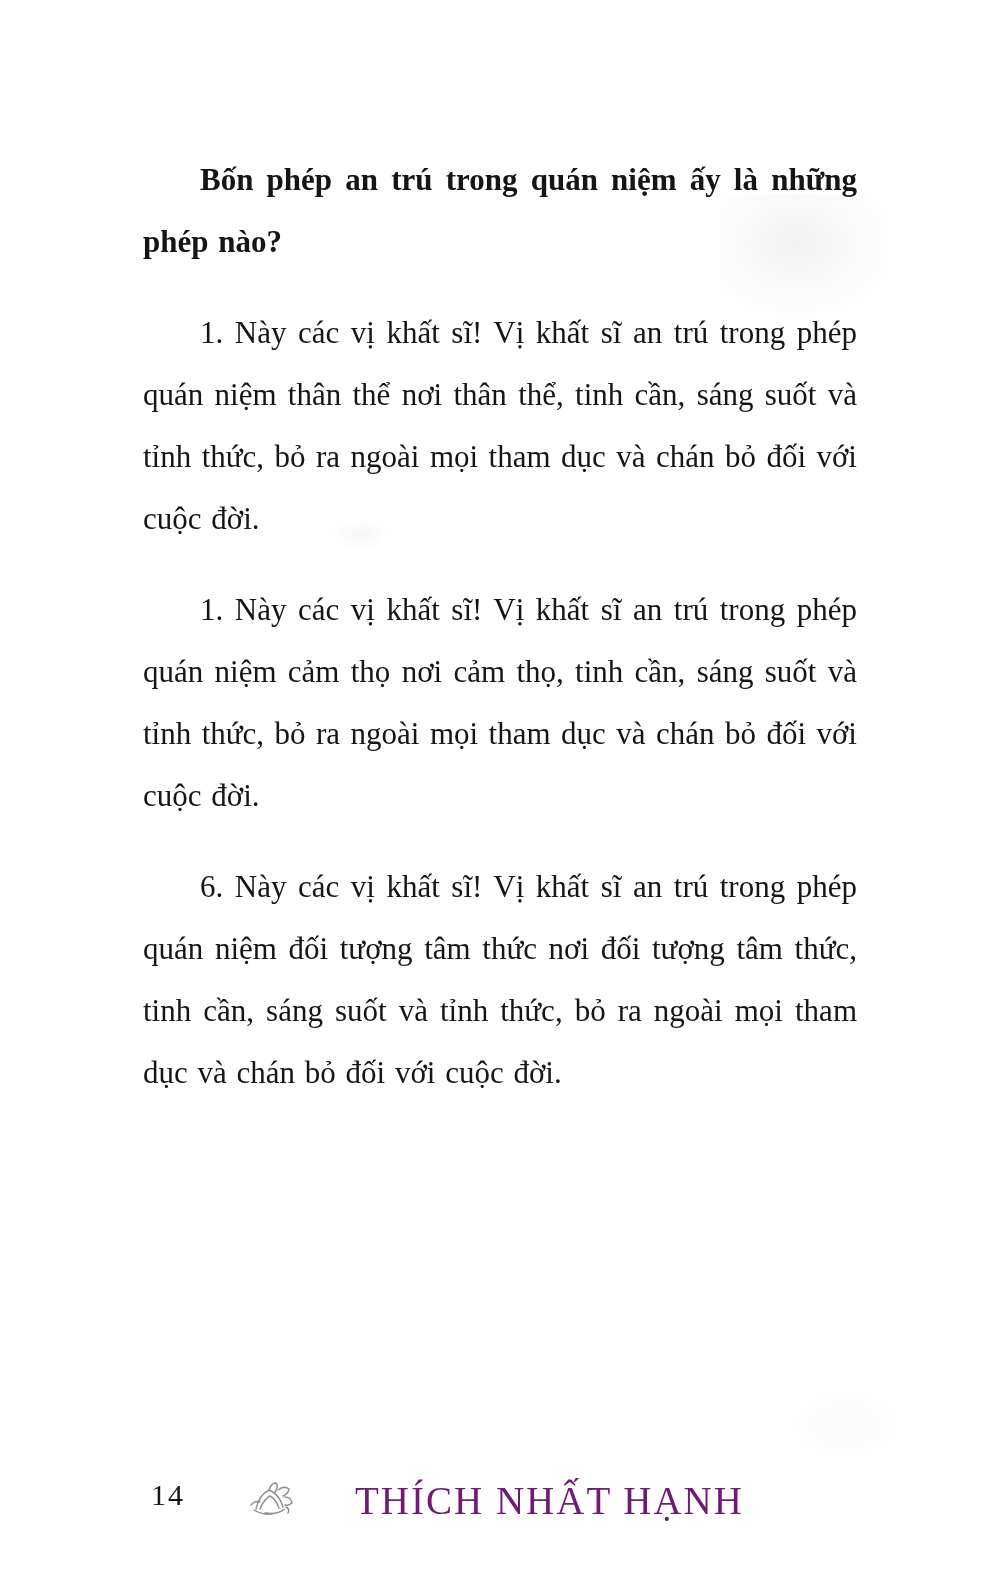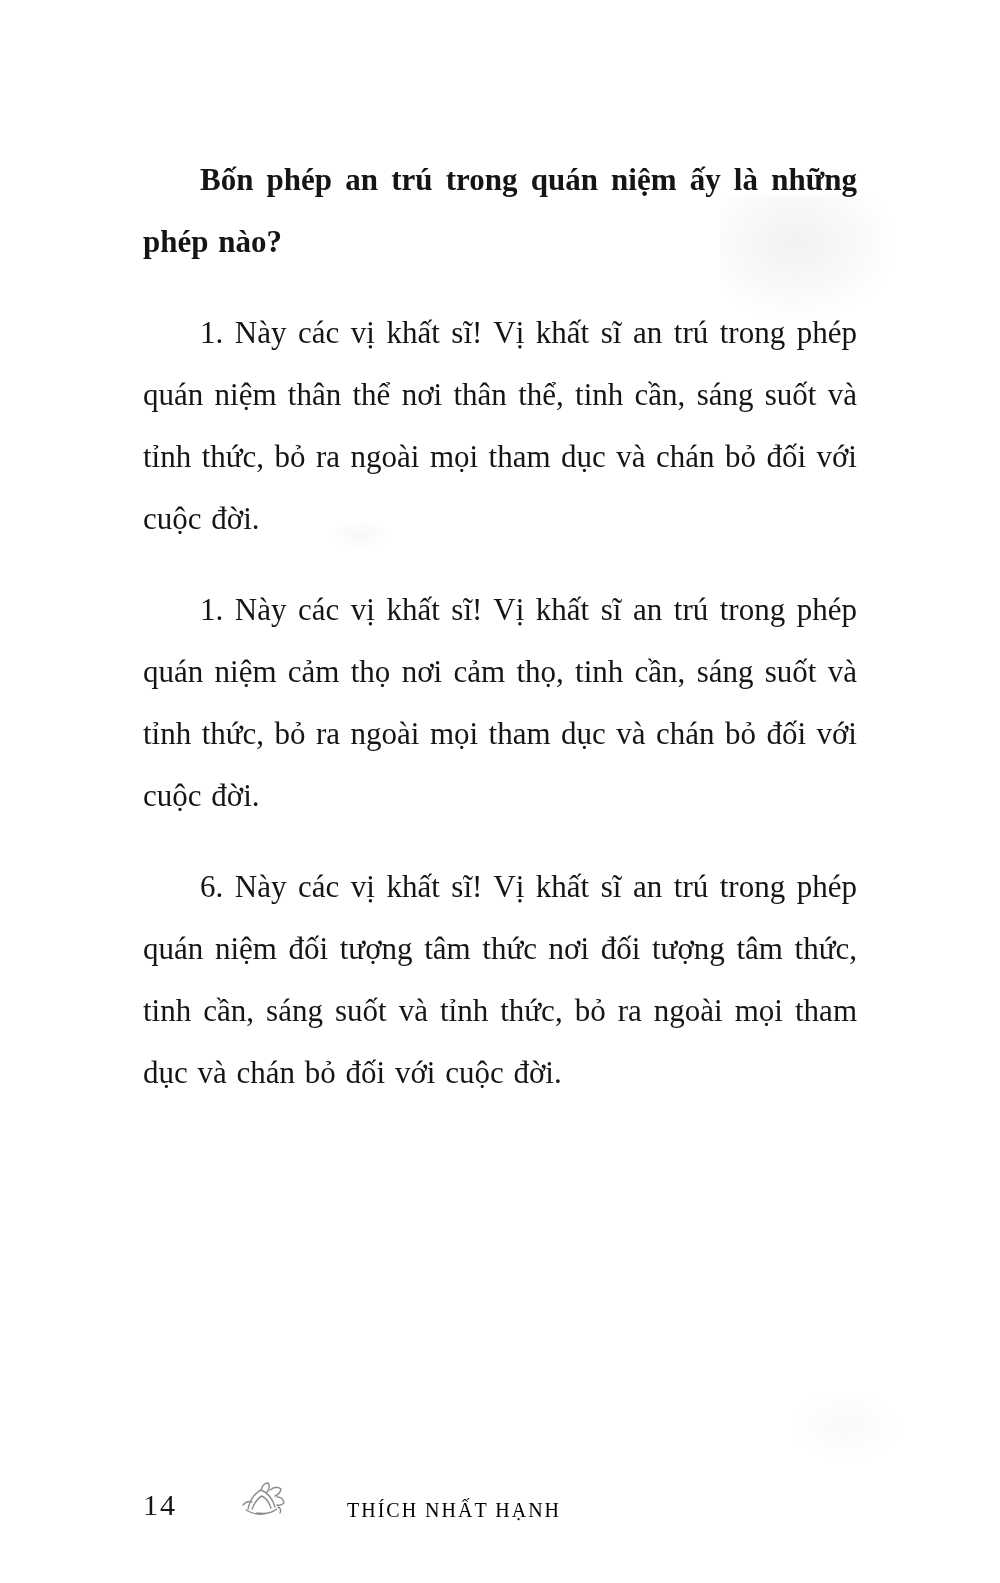--- a/index.html
+++ b/index.html
@@ -28,41 +28,41 @@
     text-align: justify;
     text-indent: 57px;
     margin: 0 0 29px 0;
     word-spacing: 2px;
   }
   .content p.heading {
     font-weight: bold;
   }
   .footer {
     position: absolute;
-    left: 143px;
+    left: 151px;
     top: 1478px;
     display: flex;
-    align-items: flex-end;
+    align-items: flex-start;
     gap: 29px;
   }
   .footer .page-number {
     font-size: 30px;
     letter-spacing: 2px;
   }
   .footer .lotus {
     display: inline-block;
     margin-left: 32px;
     margin-right: 28px;
     width: 52px;
     height: 44px;
   }
   .footer .author {
-    font-size: 20px;
+    font-size: 39px;
     letter-spacing: 2px;
-    color: #000000;
+    color: #701a75;
   }
   
   .artifact {
     position: absolute;
     pointer-events: none;
   }
   .artifact-1 {
     left: 720px; top: 195px; width: 170px; height: 120px;
     background: radial-gradient(ellipse at 45% 40%, rgba(180,180,180,0.18), rgba(200,200,200,0.08) 55%, rgba(255,255,255,0) 75%);
   }

